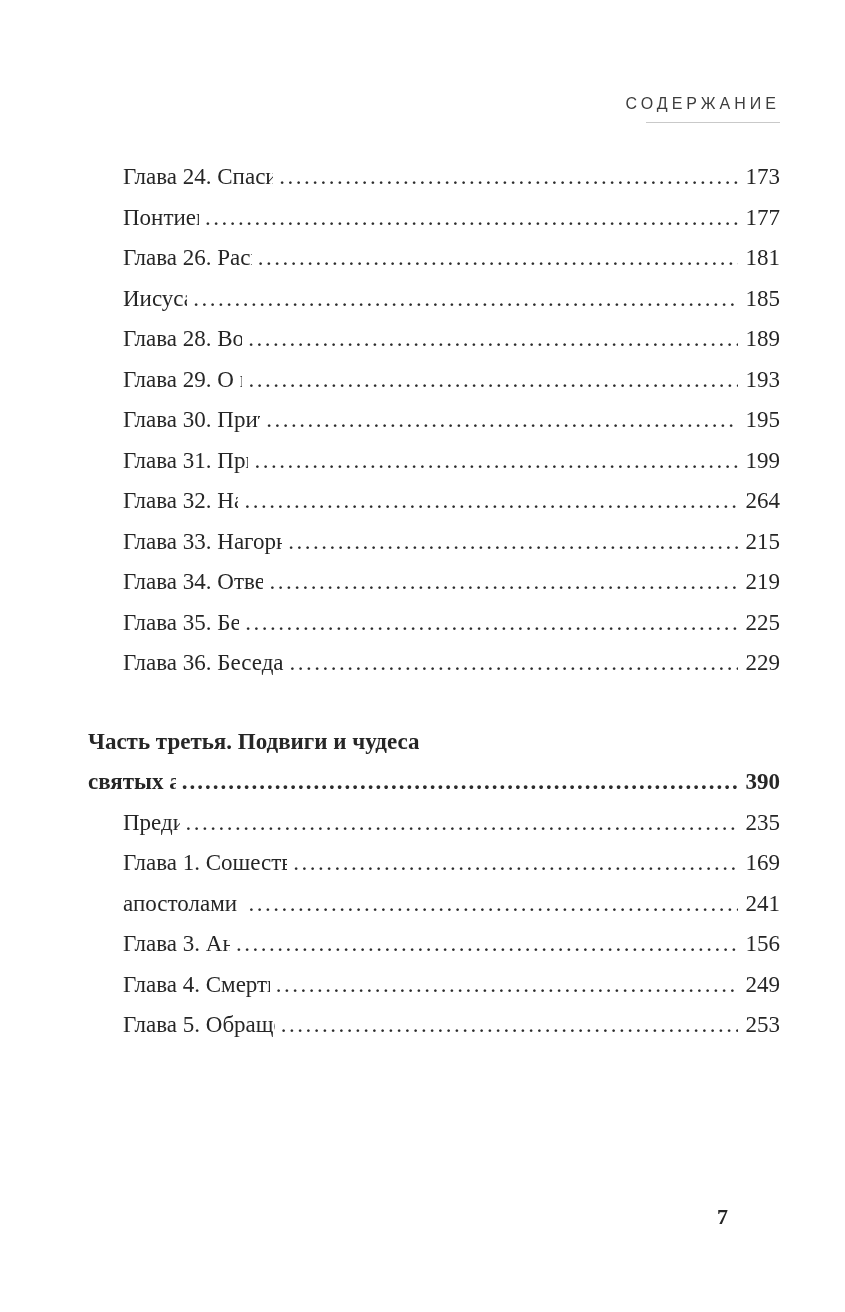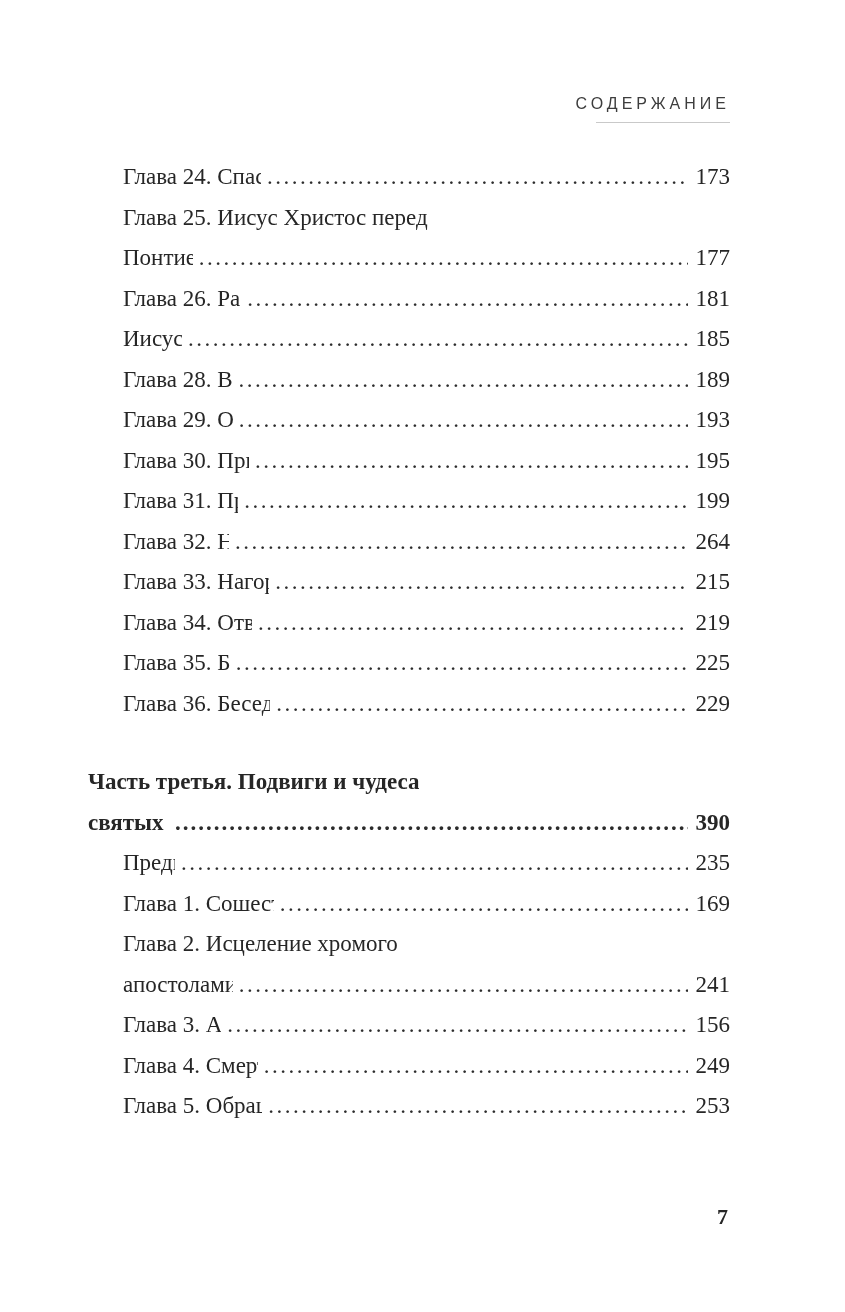--- a/index.html
+++ b/index.html
@@ -8,21 +8,21 @@
     width: 845px;
     height: 1312px;
     position: relative;
     overflow: hidden;
     font-family: "Liberation Serif", "DejaVu Serif", serif;
     color: #262626;
   }
   .page {
     position: absolute;
     inset: 0;
-    padding: 95px 115px 0 88px;
+    padding: 95px 65px 0 88px;
   }
   .page-header {
     display: flex;
     flex-direction: column;
     align-items: flex-end;
   }
   .header-title {
     font-family: "Liberation Sans", "DejaVu Sans", sans-serif;
     font-size: 16px;
     letter-spacing: 4px;
@@ -89,23 +89,20 @@
   <main class="toc" id="toc-list">
       <div class="toc-entry entry">
         <div class="toc-line">
           <span class="toc-text">Глава 24. Спаситель в Гефсиманском саду</span>
           <span class="leader"></span>
           <span class="toc-page">173</span>
         </div>
       </div>
       <div class="toc-entry entry">
         <div class="toc-line">
-          <span class="toc-text">Глава 25. Иисус Христос перед</span>
-        </div>
-        <div class="toc-line">
           <span class="toc-text">Понтием Пилатом</span>
           <span class="leader"></span>
           <span class="toc-page">177</span>
         </div>
       </div>
       <div class="toc-entry entry">
         <div class="toc-line">
           <span class="toc-text">Глава 26. Распятие Иисуса Христа</span>
           <span class="leader"></span>
           <span class="toc-page">181</span>
@@ -199,23 +196,20 @@
         </div>
       </div>
       <div class="toc-entry entry">
         <div class="toc-line">
           <span class="toc-text">Глава 1. Сошествие Святого Духа на апостолов</span>
           <span class="leader"></span>
           <span class="toc-page">169</span>
         </div>
       </div>
       <div class="toc-entry entry">
-        <div class="toc-line">
-          <span class="toc-text">Глава 2. Исцеление хромого</span>
-        </div>
         <div class="toc-line">
           <span class="toc-text">апостолами Петром и Иоанном</span>
           <span class="leader"></span>
           <span class="toc-page">241</span>
         </div>
       </div>
       <div class="toc-entry entry">
         <div class="toc-line">
           <span class="toc-text">Глава 3. Анания и Сапфира</span>
           <span class="leader"></span>

